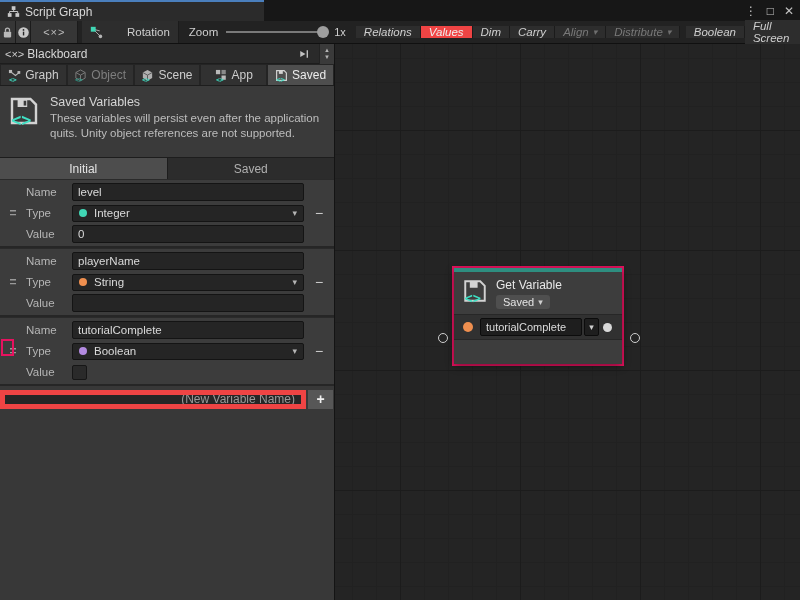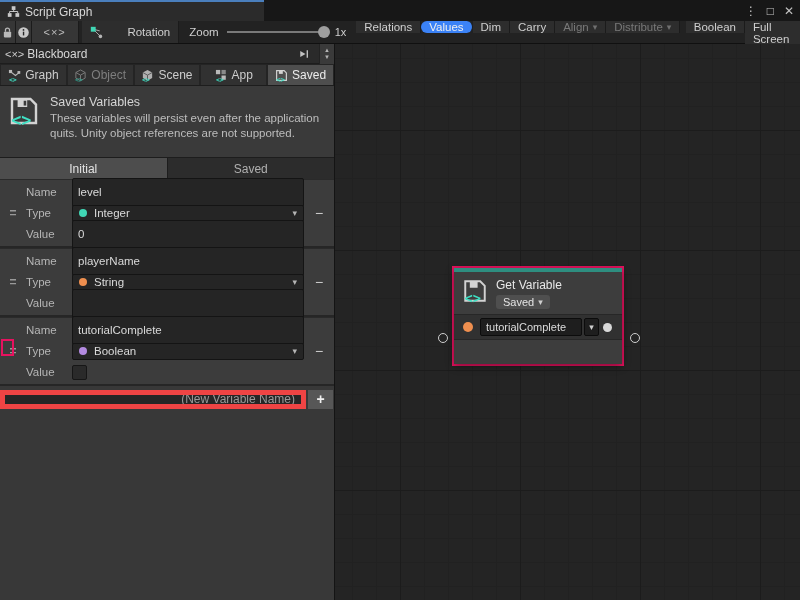--- a/index.html
+++ b/index.html
@@ -29,26 +29,26 @@
     display:flex; align-items:stretch;
   }
   .tbtn {
     background:#363636; border-right:1px solid #1b1b1b;
     display:flex; align-items:center; justify-content:center;
     color:#cfcfcf; font-size:11.5px; padding:0 8px;
   }
   .tbtn.icon-only { width:25px; padding:0; }
   .tbtn.code { width:66px; color:#bdbdbd; font-size:11px; letter-spacing:1px; }
   .tbtn.flat { background:#2d2d2d; }
-  .tbtn.active { background:#3b82f6; color:#eee;border-radius:6px; }
+  .tbtn.active { background:#ef4444; color:#eee; }
   .tbtn.disabled { color:#787878; }
   .zoom-group { display:flex; align-items:center; gap:8px; padding:0 10px; }
   .zoom-track { position:relative; width:100px; height:2px; background:#7a7a7a; }
   .zoom-knob { position:absolute; right:-3px; top:-5px; width:12px; height:12px; border-radius:50%; background:#9e9e9e; }
-  .right-group { margin-left:auto; display:flex; align-items:flex-start; }
+  .right-group { margin-left:auto; display:flex; align-items:center;font-style:italic; }
   .gap8 { width:8px; }
   .caret { font-size:9px; color:#9a9a9a; margin-left:4px; }
   .tbtn.disabled .caret { color:#6f6f6f; }
 
   
   .blackboard {
     position:absolute; left:0; top:44px; width:335px; height:556px;
     background:#383838; border-right:1px solid #141414;
   }
   .bb-header {
@@ -87,21 +87,21 @@
   }
   .bb-subtab.active { background:#4d4d4d; color:#e2e2e2; }
 
   .var-card { background:#3c3c3c; border-top:1px solid #2a2a2a; border-bottom:2px solid #262626; padding:2px 0; }
   .var-row { display:flex; align-items:center; height:20px; margin-bottom:1px; }
   .handle-col { width:26px; text-align:center; color:#999; font-weight:bold; font-size:12px; }
   .label-col { width:46px; text-align:right; padding-right:22px; color:#b6b6b6; font-size:11.5px; }
   .ctrl-col { flex:1; display:flex; align-items:center; }
   .minus-col { width:30px; text-align:center; color:#cfcfcf; font-size:14px; }
   .txt-input {
-    width:100%; height:29px; background:#252525; border:1px solid #141414; border-radius:2px;
+    width:100%; height:18px; background:#252525; border:1px solid #141414; border-radius:2px;
     color:#dadada; font-size:11.5px; padding:0 5px; font-family:"Liberation Sans", sans-serif; outline:none;
   }
   .type-dd {
     width:100%; height:17px; background:#252525; border:1px solid #141414; border-radius:2px;
     display:flex; align-items:center;
   }
   .type-dot { width:8px; height:8px; border-radius:50%; margin:0 7px 0 6px; }
   .dot-integer { background:#40d6b4; }
   .dot-string { background:#ef8f4f; }
   .dot-boolean { background:#b38ae0; }

